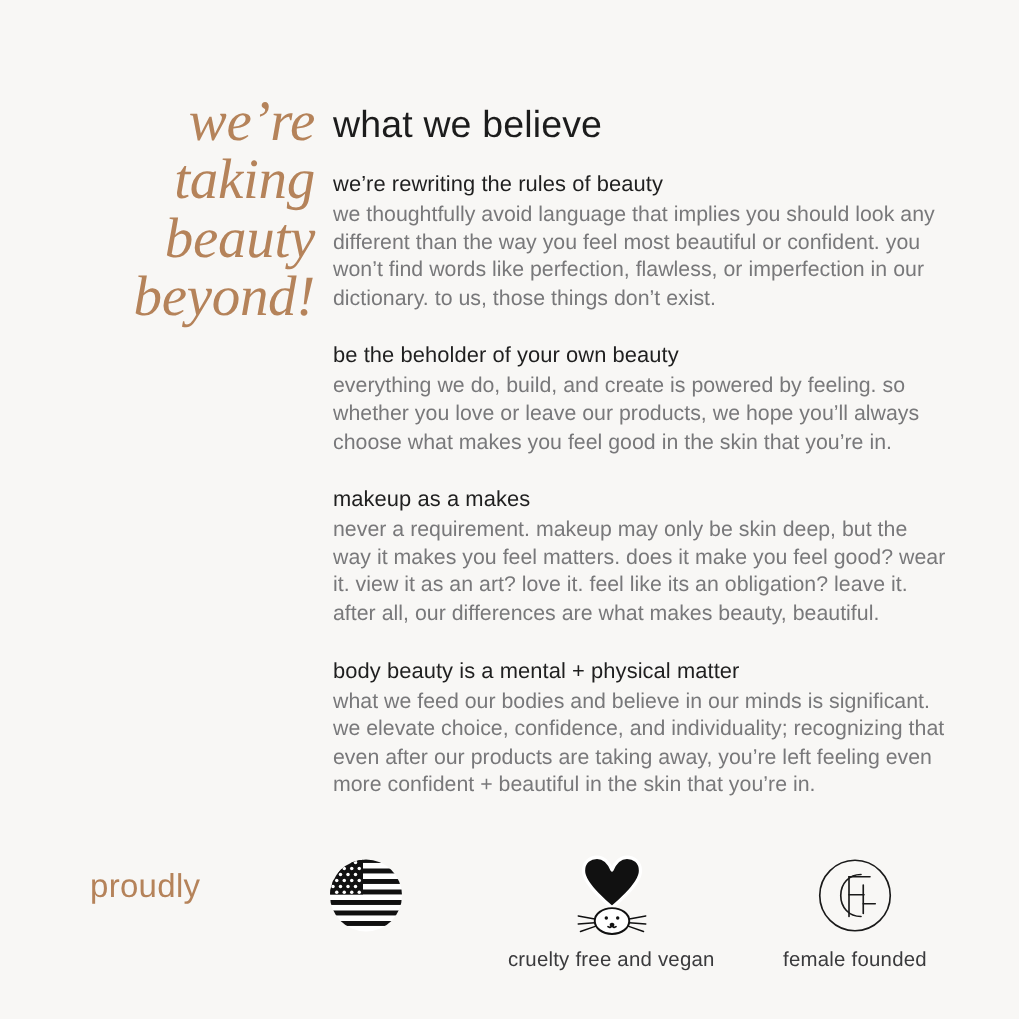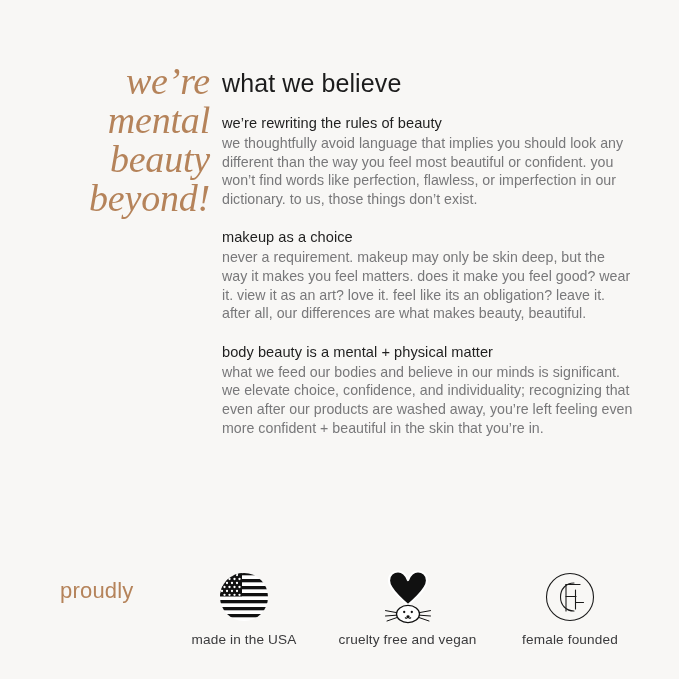--- a/index.html
+++ b/index.html
@@ -133,42 +133,46 @@
 </style>
 </head>
 <body>
 
 <div id="page">
 
   <div class="content">
 
     <div class="headline">
       <span>we’re</span>
-      <span>mental</span>
+      <span>taking</span>
       <span>beauty</span>
       <span>beyond!</span>
     </div>
 
     <div class="believe">
       <h1 class="believe-title">what we believe</h1>
 
       <div class="section">
         <p class="section-title">we’re rewriting the rules of beauty</p>
         <p class="section-body">we thoughtfully avoid language that implies you should look any different than the way you feel most beautiful or confident. you won’t find words like perfection, flawless, or imperfection in our dictionary. to us, those things don’t exist.</p>
       </div>
 
-
-      <div class="section">
-        <p class="section-title">makeup as a choice</p>
+      <div class="section">
+        <p class="section-title">be the beholder of your own beauty</p>
+        <p class="section-body">everything we do, build, and create is powered by feeling. so whether you love or leave our products, we hope you’ll always choose what makes you feel good in the skin that you’re in.</p>
+      </div>
+
+      <div class="section">
+        <p class="section-title">makeup as a makes</p>
         <p class="section-body">never a requirement. makeup may only be skin deep, but the way it makes you feel matters. does it make you feel good? wear it. view it as an art? love it. feel like its an obligation? leave it. after all, our differences are what makes beauty, beautiful.</p>
       </div>
 
       <div class="section">
         <p class="section-title">body beauty is a mental + physical matter</p>
-        <p class="section-body">what we feed our bodies and believe in our minds is significant. we elevate choice, confidence, and individuality; recognizing that even after our products are washed away, you’re left feeling even more confident + beautiful in the skin that you’re in.</p>
+        <p class="section-body">what we feed our bodies and believe in our minds is significant. we elevate choice, confidence, and individuality; recognizing that even after our products are taking away, you’re left feeling even more confident + beautiful in the skin that you’re in.</p>
       </div>
     </div>
   </div>
 
   <div class="badges">
 
     <div class="proudly">proudly</div>
 
     <div class="badge" id="badge-usa">
       <div class="badge-icon">
@@ -212,21 +216,20 @@
               <circle cx="13" cy="19" r="1.15"></circle>
                 <circle cx="18" cy="19" r="1.15"></circle>
               <circle cx="5.5" cy="22.8" r="1.15"></circle>
                 <circle cx="10.5" cy="22.8" r="1.15"></circle>
               <circle cx="15.5" cy="22.8" r="1.15"></circle>
                 <circle cx="20.5" cy="22.8" r="1.15"></circle>
             </g>
           </g>
         </svg>
       </div>
-      <div class="badge-label">made in the USA</div>
     </div>
 
     <div class="badge" id="badge-cruelty">
       <div class="badge-icon">
         <svg width="52" height="56" viewBox="0 0 52 56" aria-hidden="true">
           <path d="M26 36 C26 36 7 21 7 11.5 C7 5.5 11.5 2.5 16 2.5 C20.3 2.5 24 6 26 11 C28 6 31.7 2.5 36 2.5 C40.5 2.5 45 5.5 45 11.5 C45 21 26 36 26 36 Z" fill="#111111" stroke="#ffffff" stroke-width="2.2" stroke-linejoin="round"></path>
           <ellipse cx="26" cy="45" rx="11.5" ry="8.6" fill="#ffffff" stroke="#111111" stroke-width="1.3"></ellipse>
           <circle cx="22.2" cy="43" r="1.15" fill="#111111"></circle>
           <circle cx="29.8" cy="43" r="1.15" fill="#111111"></circle>
           <path d="M26 46.2 a1.6 1.3 0 1 0 0.05 0 Z" fill="#111111"></path>

